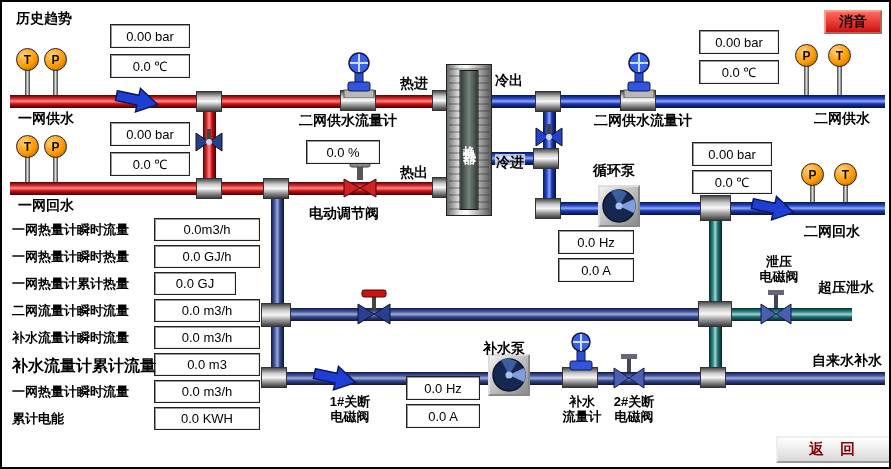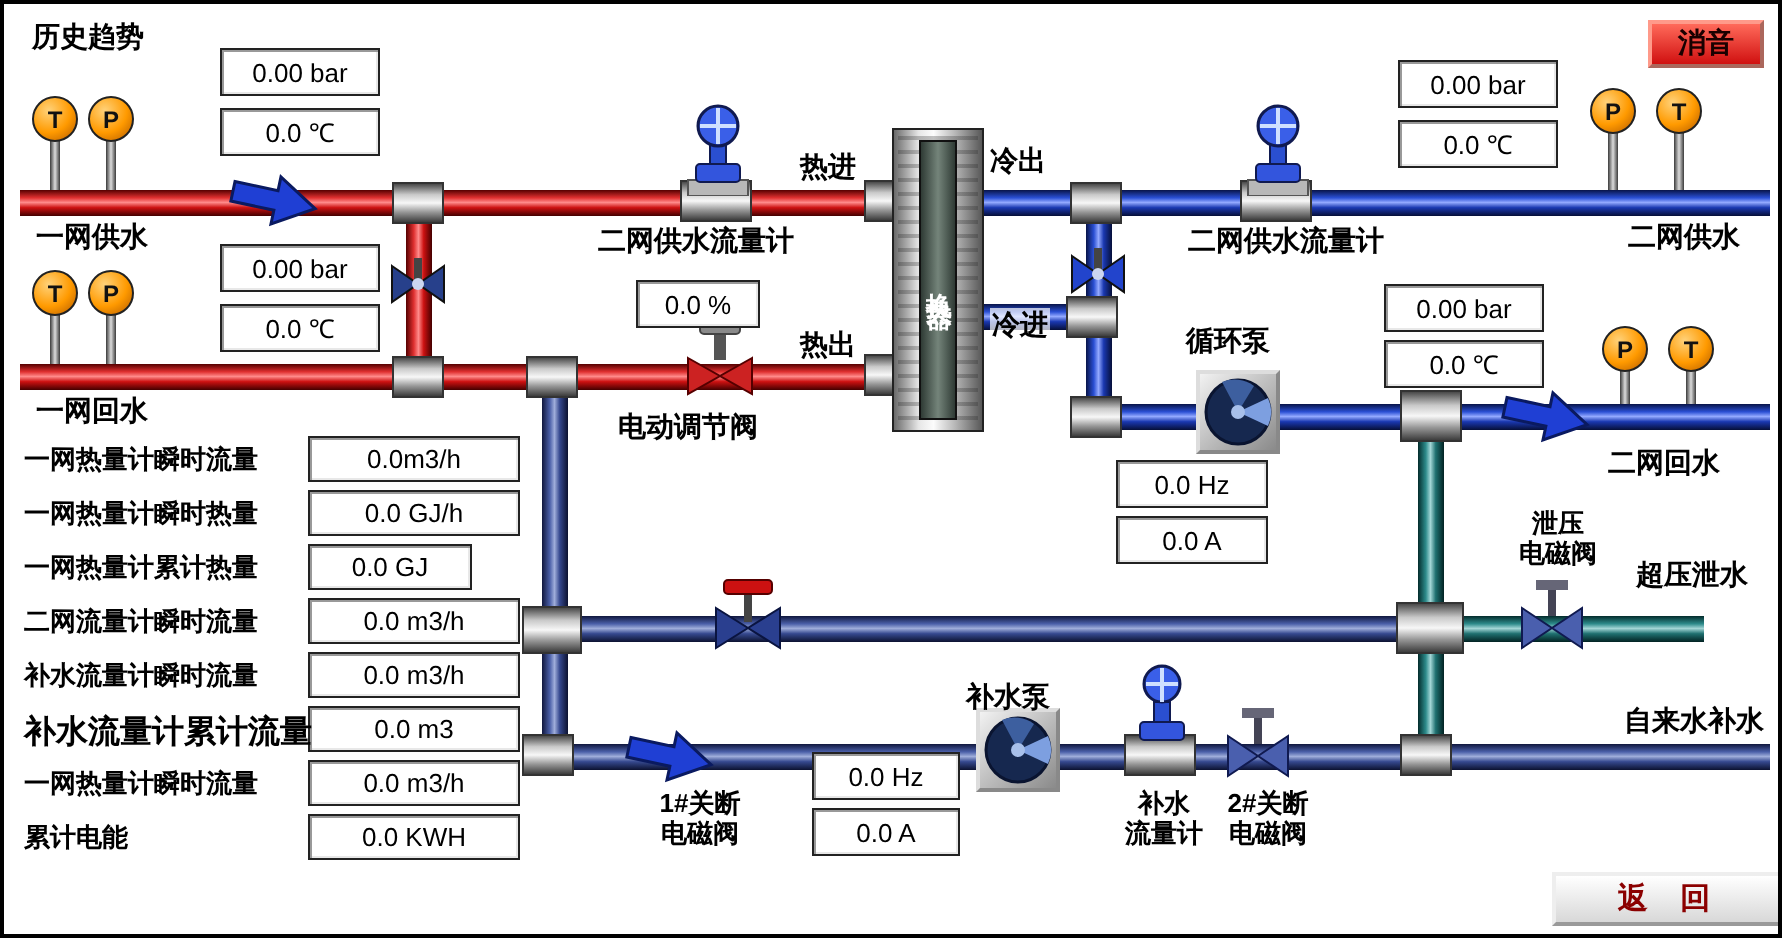--- a/index.html
+++ b/index.html
@@ -205,21 +205,21 @@
   <div class="sens" style="left:832px;top:161px">T</div>
 
   <div class="vbox" style="left:108px;top:22px;width:80px;height:24px">0.00 bar</div>
   <div class="vbox" style="left:108px;top:52px;width:80px;height:24px">0.0 ℃</div>
   <div class="vbox" style="left:108px;top:120px;width:80px;height:24px">0.00 bar</div>
   <div class="vbox" style="left:108px;top:150px;width:80px;height:24px">0.0 ℃</div>
   <div class="vbox" style="left:697px;top:28px;width:80px;height:24px">0.00 bar</div>
   <div class="vbox" style="left:697px;top:58px;width:80px;height:24px">0.0 ℃</div>
   <div class="vbox" style="left:690px;top:140px;width:80px;height:24px">0.00 bar</div>
   <div class="vbox" style="left:690px;top:168px;width:80px;height:24px">0.0 ℃</div>
-  <div class="vbox" style="left:316px;top:138px;width:62px;height:24px">0.0 %</div>
+  <div class="vbox" style="left:304px;top:138px;width:74px;height:24px">0.0 %</div>
   <div class="vbox" style="left:556px;top:228px;width:76px;height:24px">0.0 Hz</div>
   <div class="vbox" style="left:556px;top:256px;width:76px;height:24px">0.0 A</div>
   <div class="vbox" style="left:404px;top:374px;width:74px;height:24px">0.0 Hz</div>
   <div class="vbox" style="left:404px;top:402px;width:74px;height:24px">0.0 A</div>
 
   <div class="hist">历史趋势</div>
   <div class="lbl" style="left:16px;top:108px">一网供水</div>
   <div class="lbl" style="left:16px;top:195px">一网回水</div>
   <div class="lbl" style="left:297px;top:110px">二网供水流量计</div>
   <div class="lbl" style="left:398px;top:73px">热进</div>

